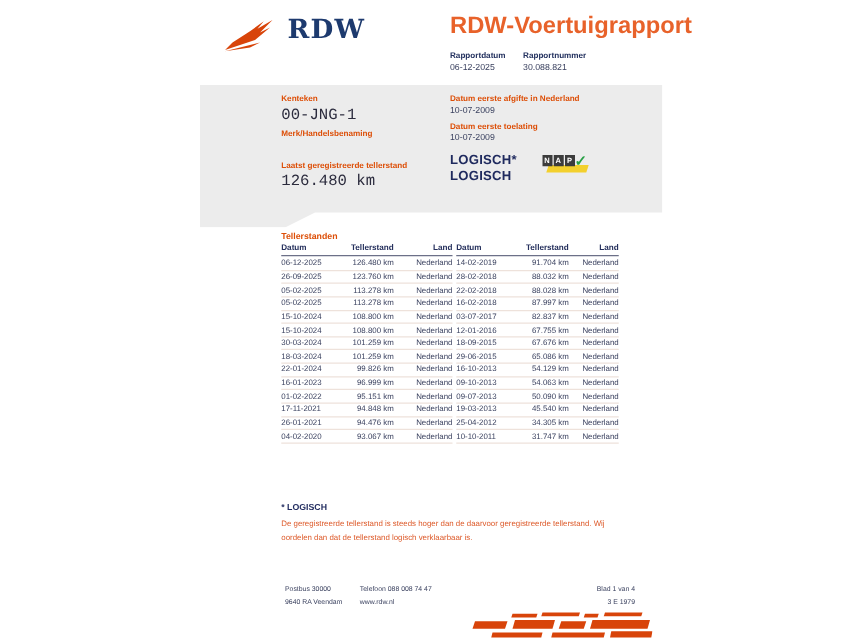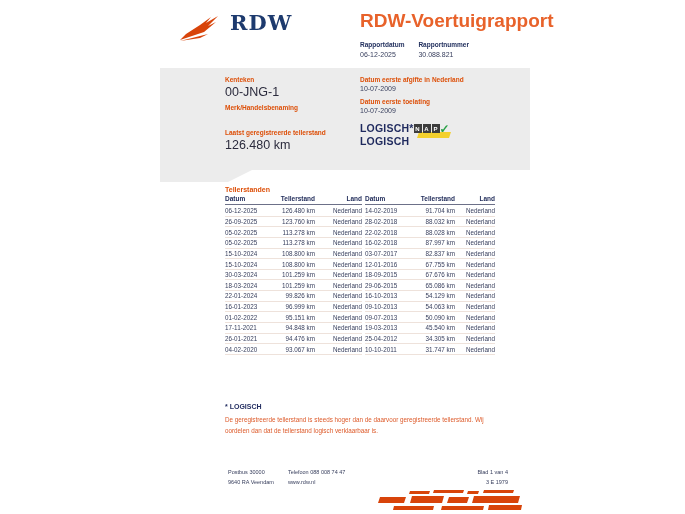--- a/index.html
+++ b/index.html
@@ -19,24 +19,24 @@
   .meta-value { font-size:7px; color:#3a415f; }
   
   .vehicle-box {
     position:absolute; left:160px; top:68px; width:370px; height:114px;
     background:#ececec;
     clip-path:polygon(0 0, 370px 0, 370px 102px, 92px 102px, 68px 114px, 0 114px);
   }
   .vb-col-left { position:absolute; left:65px; top:8px; width:170px; }
   .vb-col-right { position:absolute; left:200px; top:8px; width:165px; }
   .vb-label { font-size:6.5px; font-weight:bold; color:#dd4f08; margin-bottom:2px; }
-  .vb-value { font-family:Liberation Sans, sans-serif; font-size:12.5px; color:#2b2b3d; margin-bottom:5px; }
+  .vb-value { font-family:Liberation Mono, monospace; font-size:12.5px; color:#2b2b3d; margin-bottom:5px; }
   .vb-value-sm { font-size:7px; color:#3a415f; margin-bottom:6px; }
   .vb-gap { height:16px; }
-  .oordeel-row { display:flex; align-items:flex-start; gap:0; margin-top:8px; }
+  .oordeel-row { display:flex; align-items:flex-start; gap:20px; margin-top:8px; }
   .oordeel { font-size:10.5px; font-weight:bold; color:#1f2a5e; line-height:1.25; letter-spacing:.2px; }
   
   .nap { position:relative; width:42px; height:18px; margin-top:2px; }
   .nap-yellow { position:absolute; left:4px; top:8px; width:32px; height:6px; background:#f3d02d; transform:skewX(-18deg); }
   .nap-letters { position:absolute; left:0; top:0; display:flex; gap:1px; }
   .nap-letter { width:8px; height:9px; background:#3c3c3c; color:#fff; font-size:6px; font-weight:bold; display:flex; align-items:center; justify-content:center; }
   .nap-check { position:absolute; left:26px; top:-2px; color:#27a045; font-size:12px; font-weight:bold; }
   
   .section-title { position:absolute; left:225px; top:186px; font-size:7px; font-weight:bold; color:#dd4f08; }
   .table { position:absolute; top:195px; }

